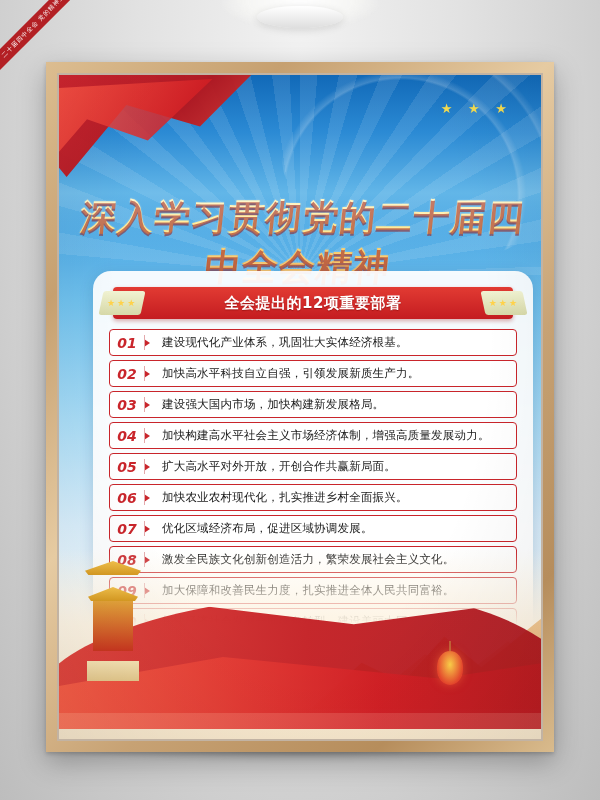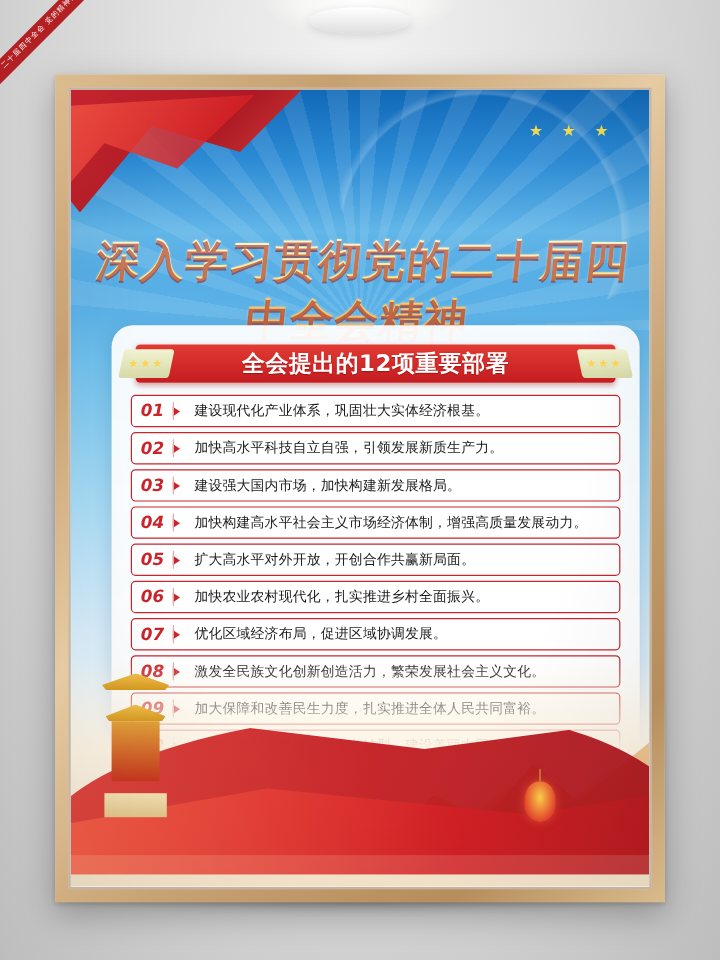--- a/index.html
+++ b/index.html
@@ -117,21 +117,21 @@
     content:"";position:absolute;top:4px;width:42px;height:24px;
     background:linear-gradient(180deg,#f1f3d2,#d7d9a8);
     border-radius:3px;
   }
   .subtitle-bar:before{left:-12px;transform:skewX(-12deg);}
   .subtitle-bar:after{right:-12px;transform:skewX(12deg);}
   .subtitle-stars{position:absolute;color:#ffd24a;font-size:9px;letter-spacing:2px;z-index:2;}
   .subtitle-stars.l{left:-6px;}
   .subtitle-stars.r{right:-6px;}
   .subtitle{
-    color:#ffffff;font-size:19px;font-weight:bold;letter-spacing:.5px;
+    color:#ffffff;font-size:15px;font-weight:bold;letter-spacing:.5px;
     font-family:"DejaVu Sans","Liberation Sans",sans-serif;
     position:relative;z-index:3;
     text-shadow:0 1px 1px rgba(120,0,0,.5);
     text-align:right;
   }
   .list{display:flex;flex-direction:column;gap:4px;padding:0 2px;}
   .row{
     position:relative;display:flex;align-items:center;height:27px;
     border:1px solid #c9252b;border-radius:4px;background:#ffffff;
     box-sizing:border-box;

